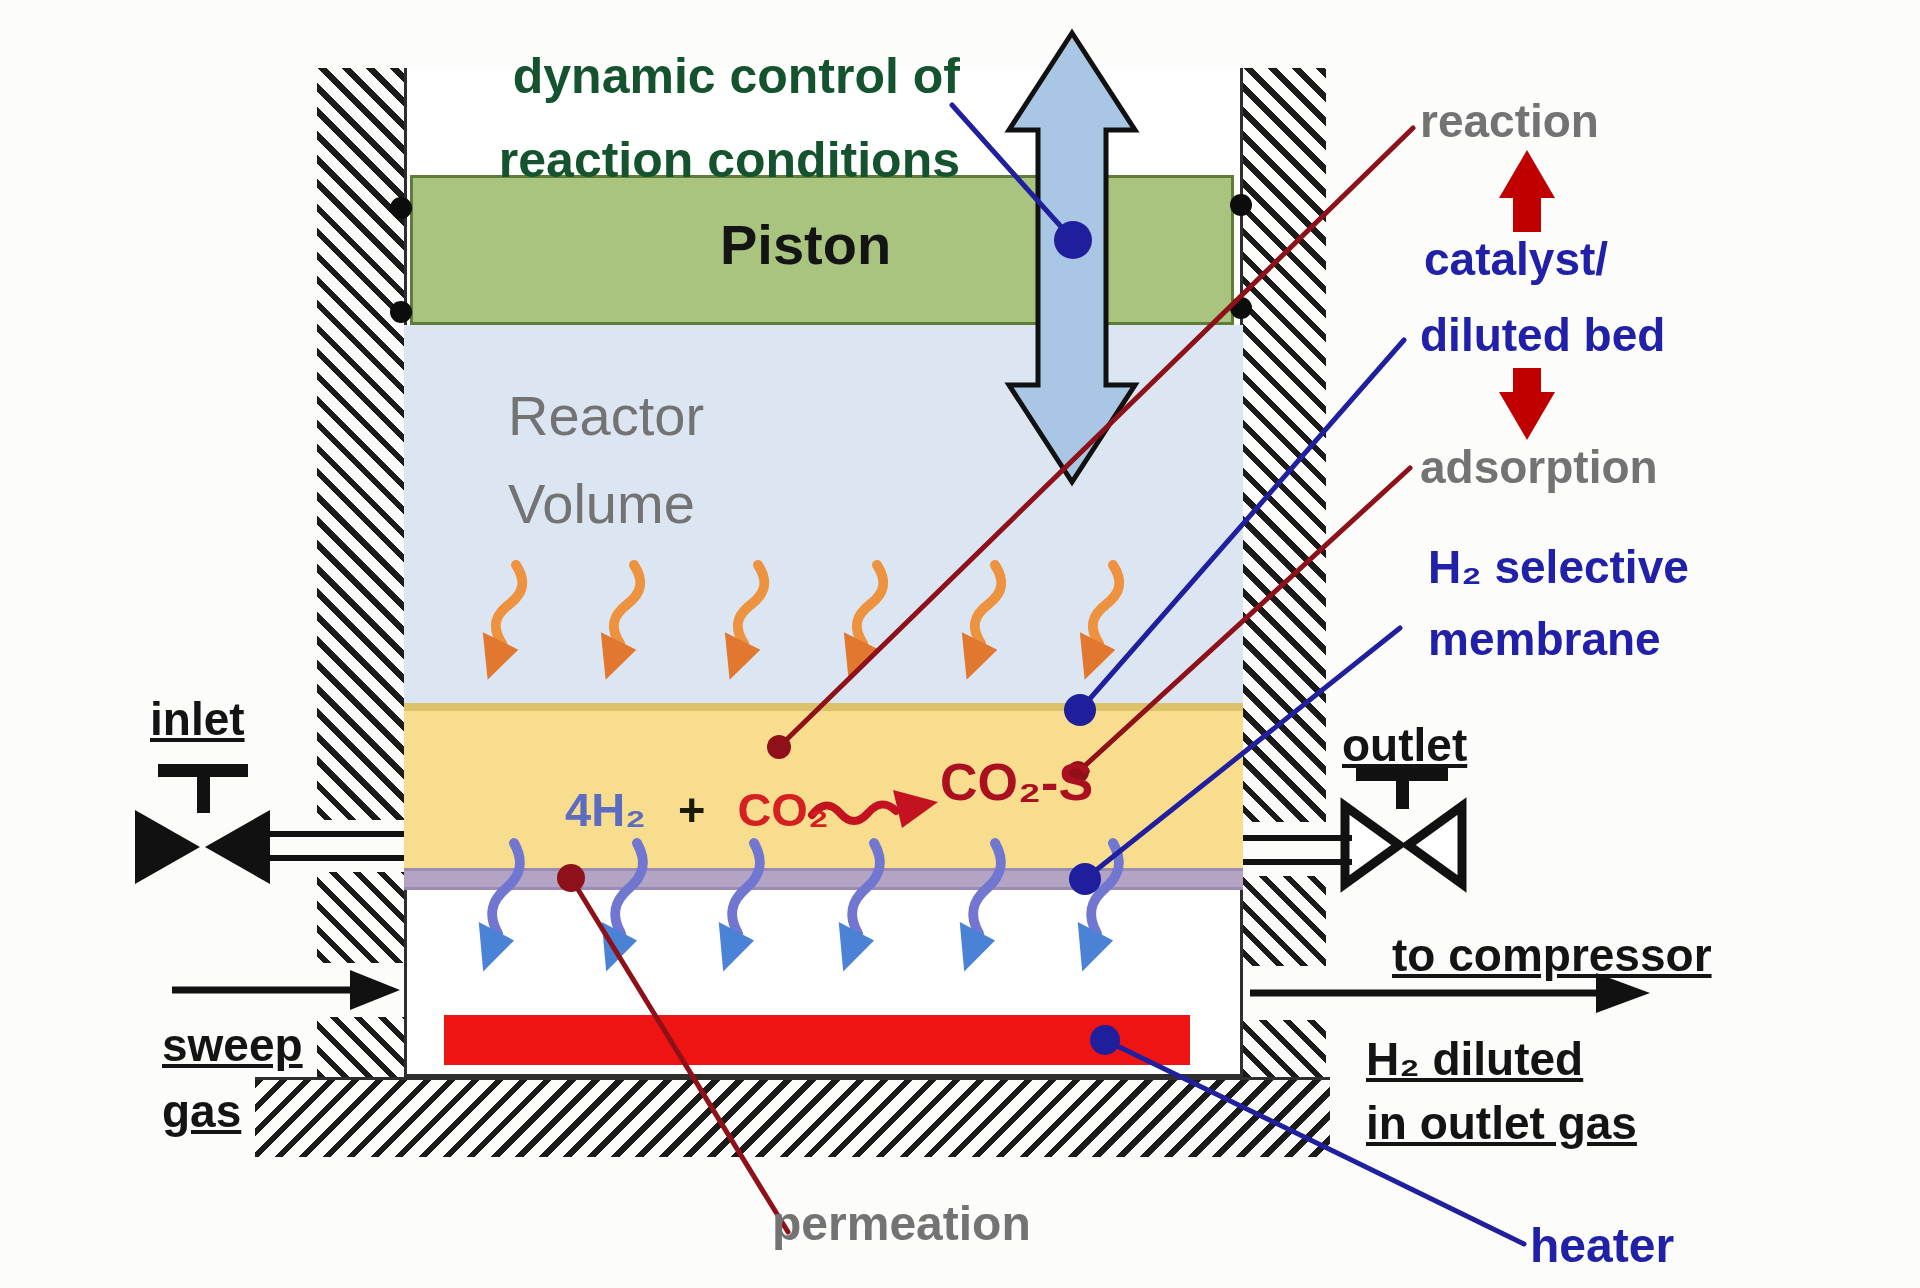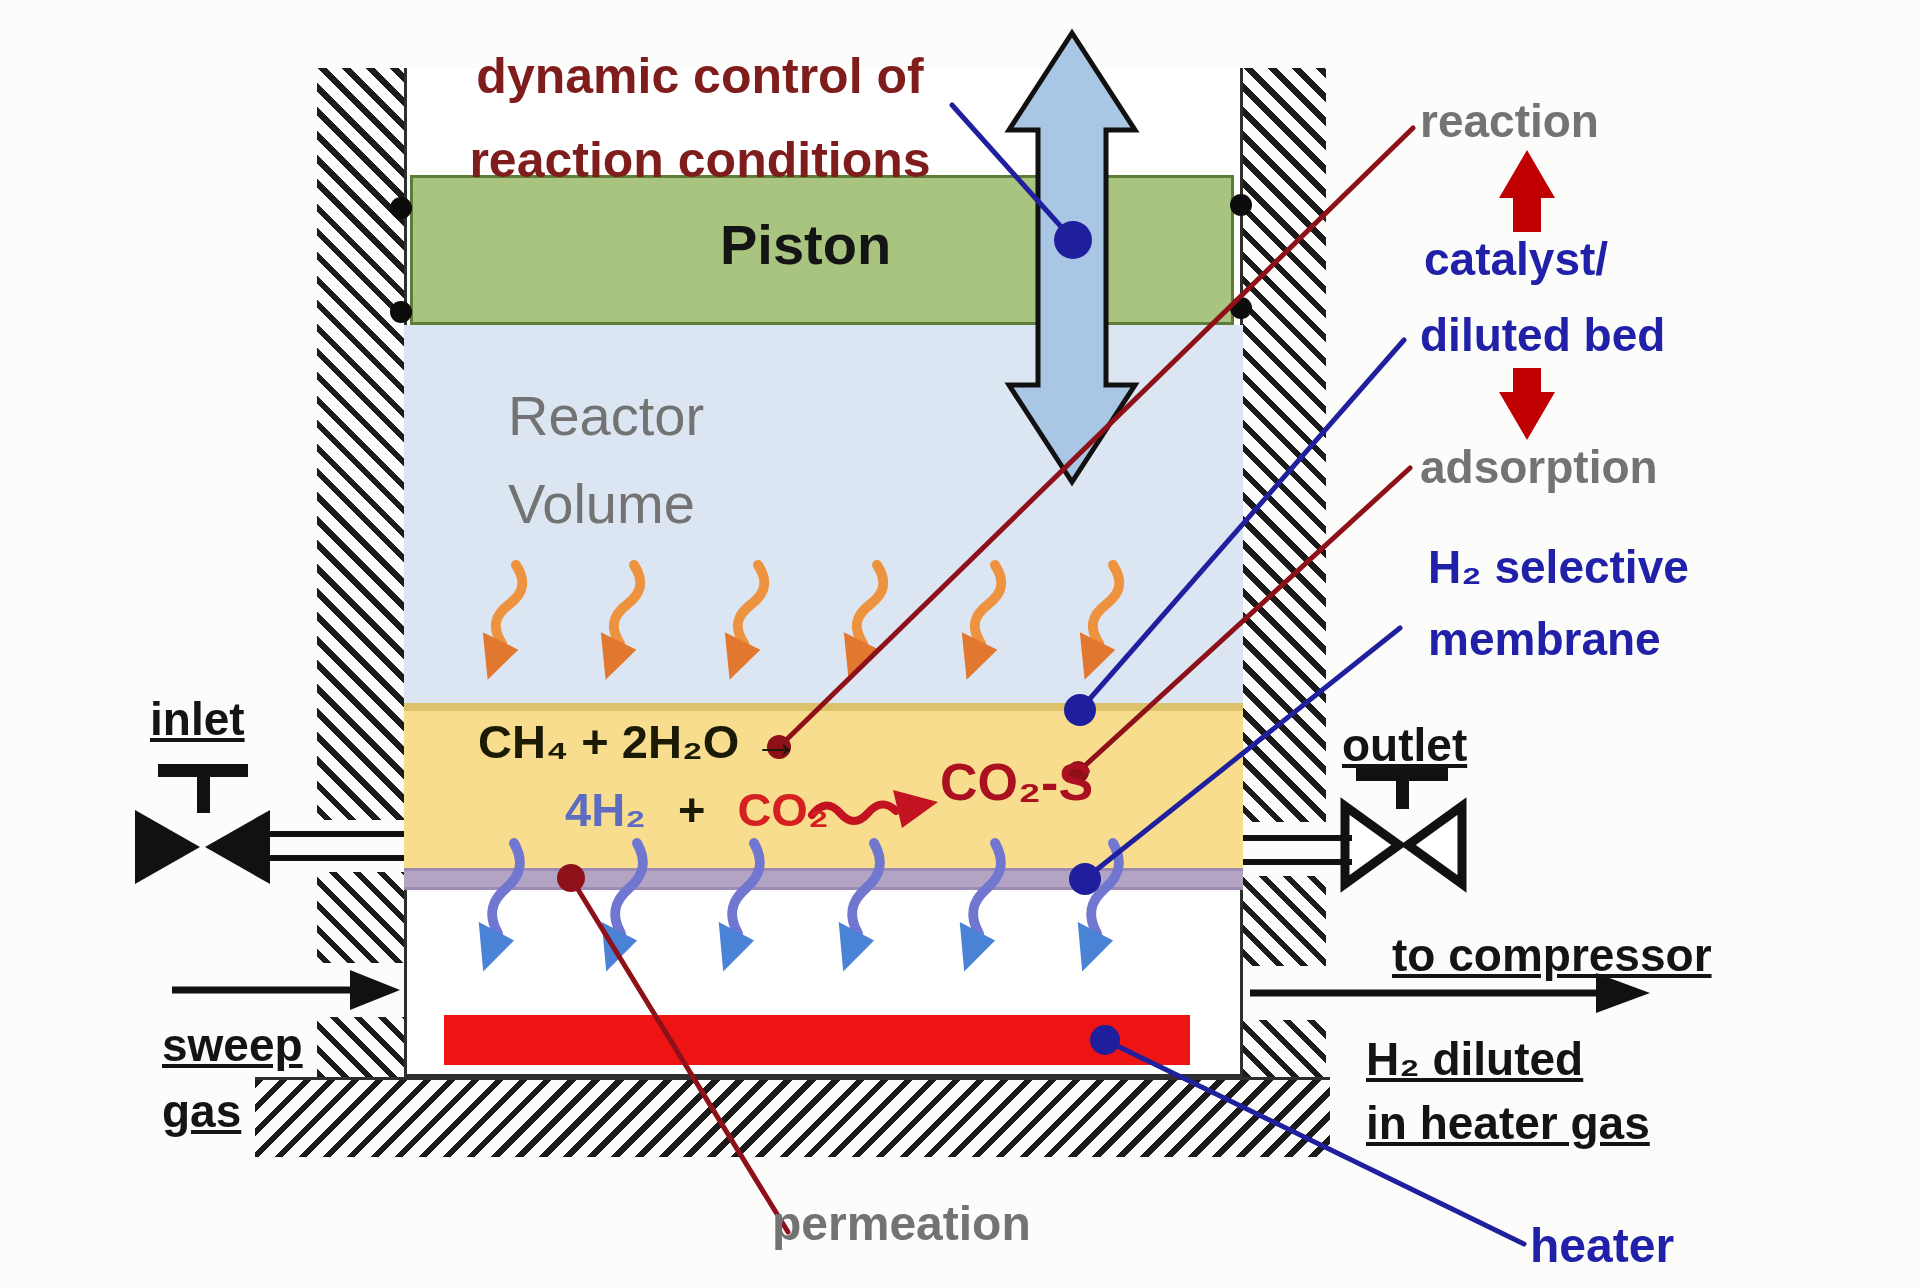--- a/index.html
+++ b/index.html
@@ -22,21 +22,21 @@
     border-left:3px solid #2e2e2e;border-right:3px solid #2e2e2e;border-bottom:3px solid #2e2e2e;
     box-sizing:border-box;
   }
   .reactor-blue{left:404px;top:325px;width:839px;height:378px;background:#dce6f2;}
   .bed-yellow{left:404px;top:703px;width:839px;height:165px;background:#f8dd8f;}
   .bed-edge{left:404px;top:703px;width:839px;height:8px;background:#dcc26b;}
   .membrane{left:404px;top:868px;width:839px;height:22px;background:#b2a4c2;border-top:3px solid #9c8cb4;border-bottom:3px solid #9c8cb4;box-sizing:border-box;}
   .piston{left:410px;top:175px;width:824px;height:150px;background:#a8c47e;border:3px solid #5e7d39;box-sizing:border-box;}
   .svg-layer{left:0;top:0;z-index:40;}
   .txt{position:absolute;z-index:60;white-space:nowrap;}
-  .blue-note{color:#7f1d1d;font-size:50px;font-weight:600;line-height:84px;text-align:center;width:520px;white-space:normal;}
+  .blue-note{color:#14532d;font-size:50px;font-weight:600;line-height:84px;text-align:right;width:520px;white-space:normal;}
   .black-big{color:#141414;font-size:56px;font-weight:700;}
   .black-med{color:#737373;font-size:56px;font-weight:400;line-height:88px;}
   .label{font-size:46px;font-weight:600;}
   .lbl-blue{color:#2020a8;}
   .lbl-red{color:#737373;}
   .lbl-black{color:#141414;text-decoration:underline;}
   .eq1{color:#1b1b05;font-size:47px;font-weight:600;}
   .eq2{display:flex;gap:32px;font-size:47px;font-weight:600;}
   .co2s{color:#ab1020;font-size:52px;font-weight:700;}
 </style>
@@ -170,21 +170,20 @@
     <div>reaction conditions</div>
   </div>
 
   <div class="txt black-big" style="left:720px;top:212px;">Piston</div>
 
   <div class="txt black-med" style="left:508px;top:372px;">
     <div>Reactor</div>
     <div>Volume</div>
   </div>
 
-  <div class="txt eq1" style="left:478px;top:714px;">CH₄ + 2H₂O →</div>
   <div class="txt eq2" style="left:565px;top:782px;">
     <span style="color:#5c6cc0;">4H₂</span>
     <span style="color:#1b1b05;">+</span>
     <span style="color:#d42020;">CO₂</span>
   </div>
   <div class="txt co2s" style="left:940px;top:752px;">CO₂-S</div>
 
   <div class="txt label lbl-black" style="left:150px;top:692px;">inlet</div>
   <div class="txt label lbl-black" style="left:162px;top:1012px;line-height:66px;">
     <div>sweep</div>
@@ -193,18 +192,18 @@
 
   <div class="txt label lbl-red" style="left:1420px;top:94px;">reaction</div>
   <div class="txt label lbl-blue" style="left:1424px;top:232px;">catalyst/</div>
   <div class="txt label lbl-blue" style="left:1420px;top:308px;">diluted bed</div>
   <div class="txt label lbl-red" style="left:1420px;top:440px;">adsorption</div>
   <div class="txt label lbl-blue" style="left:1428px;top:540px;">H₂ selective</div>
   <div class="txt label lbl-blue" style="left:1428px;top:612px;">membrane</div>
   <div class="txt label lbl-black" style="left:1342px;top:718px;text-align:right;">outlet</div>
   <div class="txt label lbl-black" style="left:1392px;top:928px;">to compressor</div>
   <div class="txt label lbl-black" style="left:1366px;top:1032px;">H₂ diluted</div>
-  <div class="txt label lbl-black" style="left:1366px;top:1096px;">in heater gas</div>
+  <div class="txt label lbl-black" style="left:1366px;top:1096px;">in outlet gas</div>
 
   <div class="txt label lbl-red" style="left:772px;top:1196px;font-size:48px;">permeation</div>
   <div class="txt label lbl-blue" style="left:1530px;top:1218px;font-size:48px;">heater</div>
 
 </div>
 
 </body></html>

